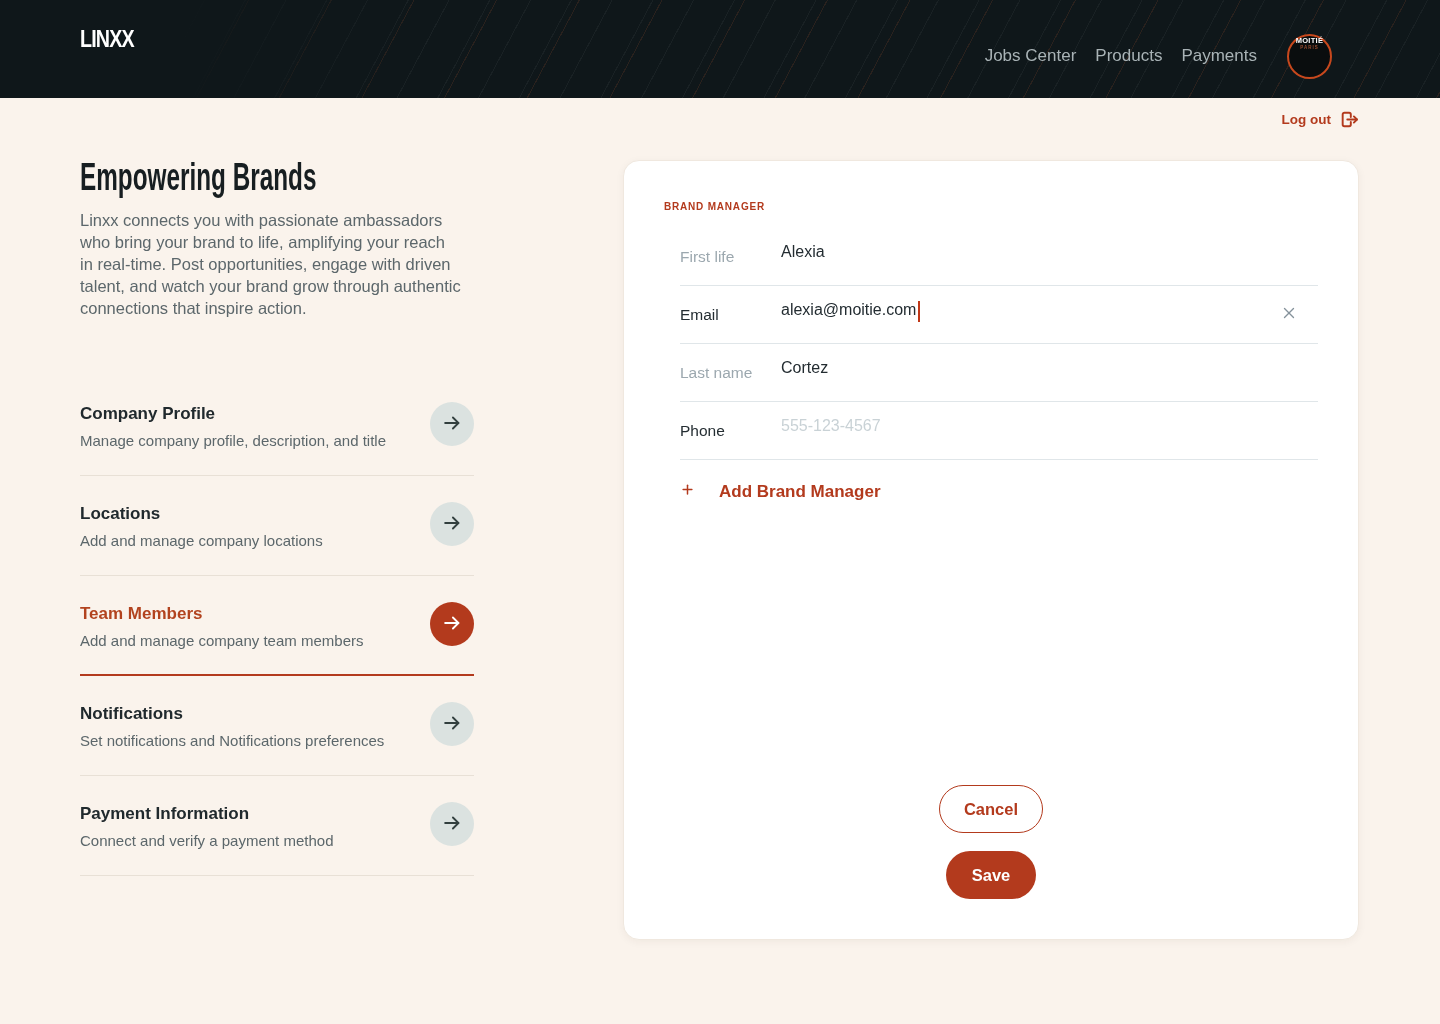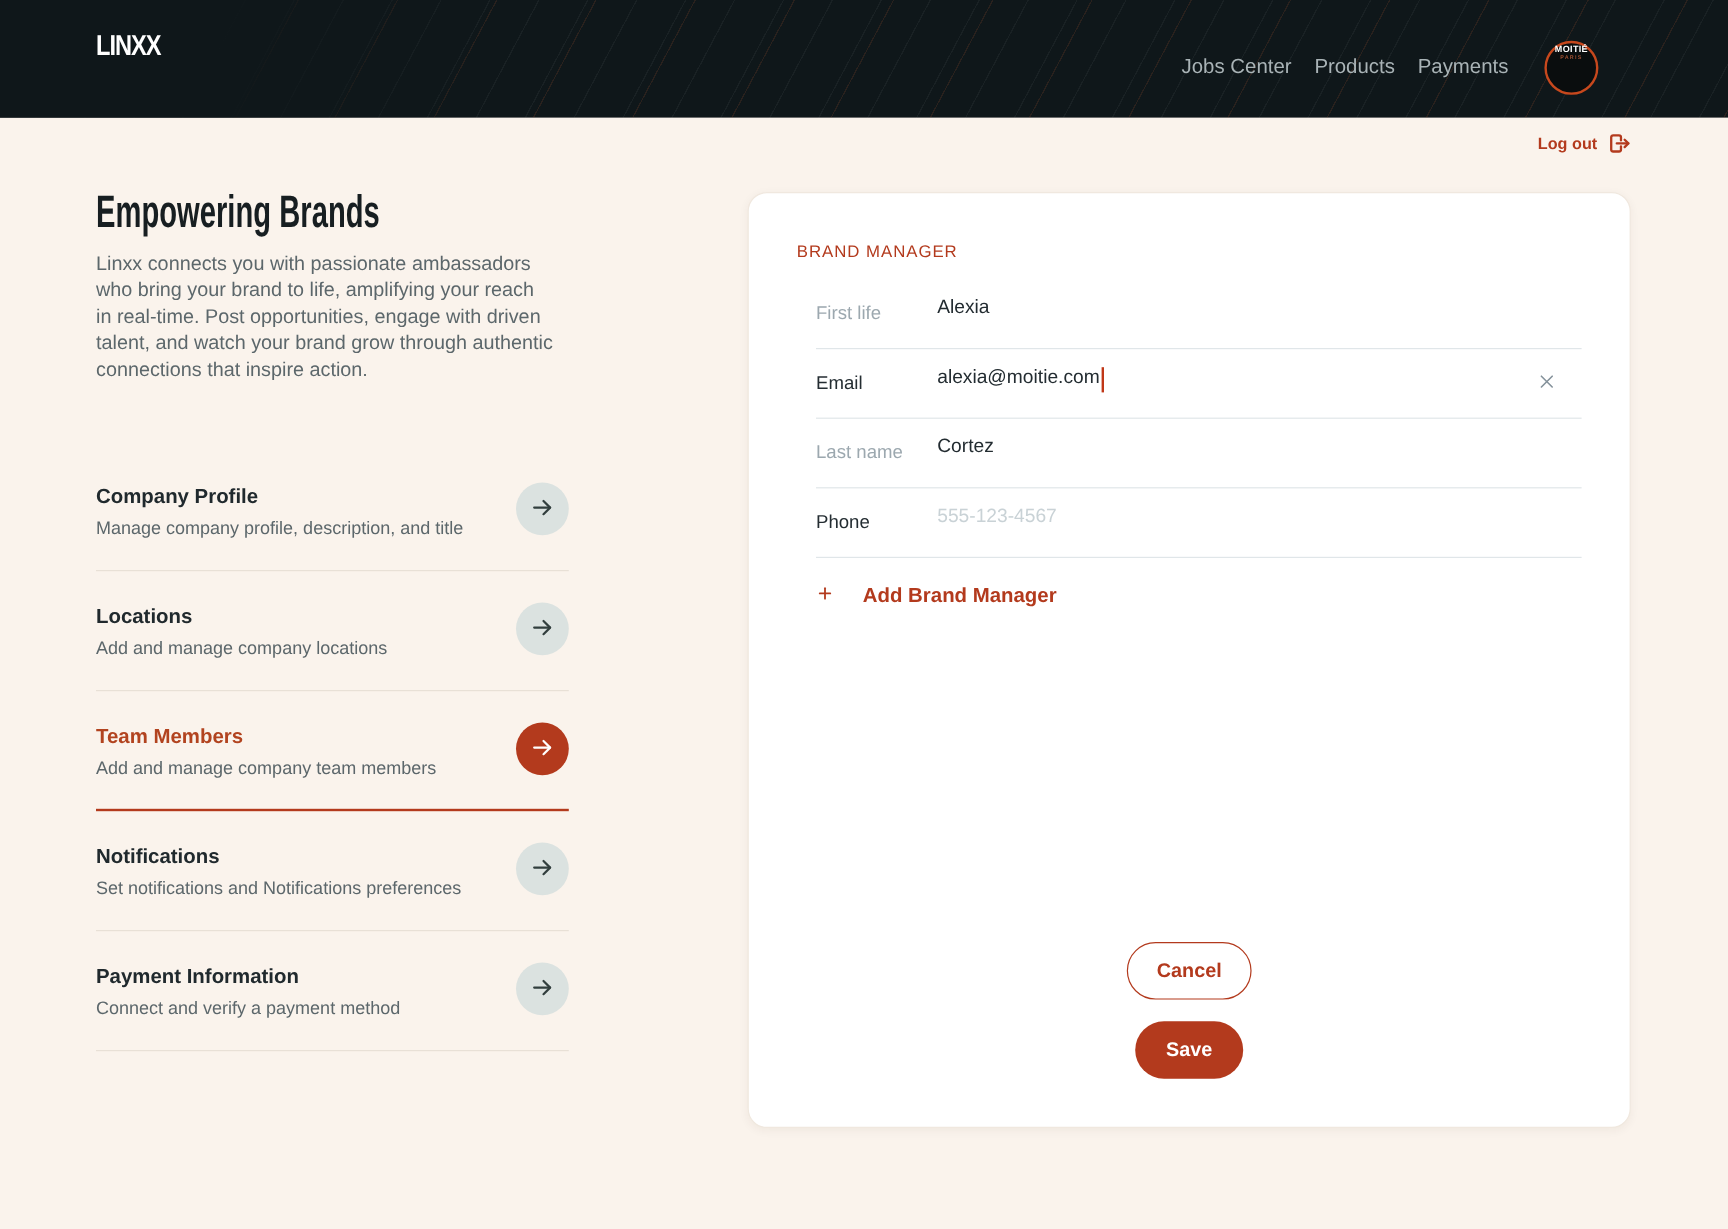--- a/index.html
+++ b/index.html
@@ -81,21 +81,21 @@
   .section-row.active .section-title { color:#b2431f; }
   .section-row.active .arrow-btn { background:#b33a1d; color:#ffffff; }
 
   
   .card {
     position:absolute; left:623px; top:160px; width:736px; height:780px;
     background:#ffffff; border:1px solid #f0e8df; border-radius:16px;
     box-shadow:0 2px 8px rgba(60,40,20,0.05);
     padding:40px; display:flex; flex-direction:column;
   }
-  .card-heading { color:#b33a1d; font-size:14px; font-weight:400; letter-spacing:0.8px; }
+  .card-heading { color:#b33a1d; font-size:10px; font-weight:700; letter-spacing:0.8px; }
 
   .fields { margin:16px 0 0 16px; }
   .field-row {
     display:flex; align-items:center;
     padding:15px 20px 15px 0;
     border-bottom:1px solid #e0e6e9;
   }
   .field-label { flex:none; width:101px; font-size:15.5px; line-height:27px; }
   .field-label.muted  { color:#9ca8af; }
   .field-label.strong { color:#242d32; }

